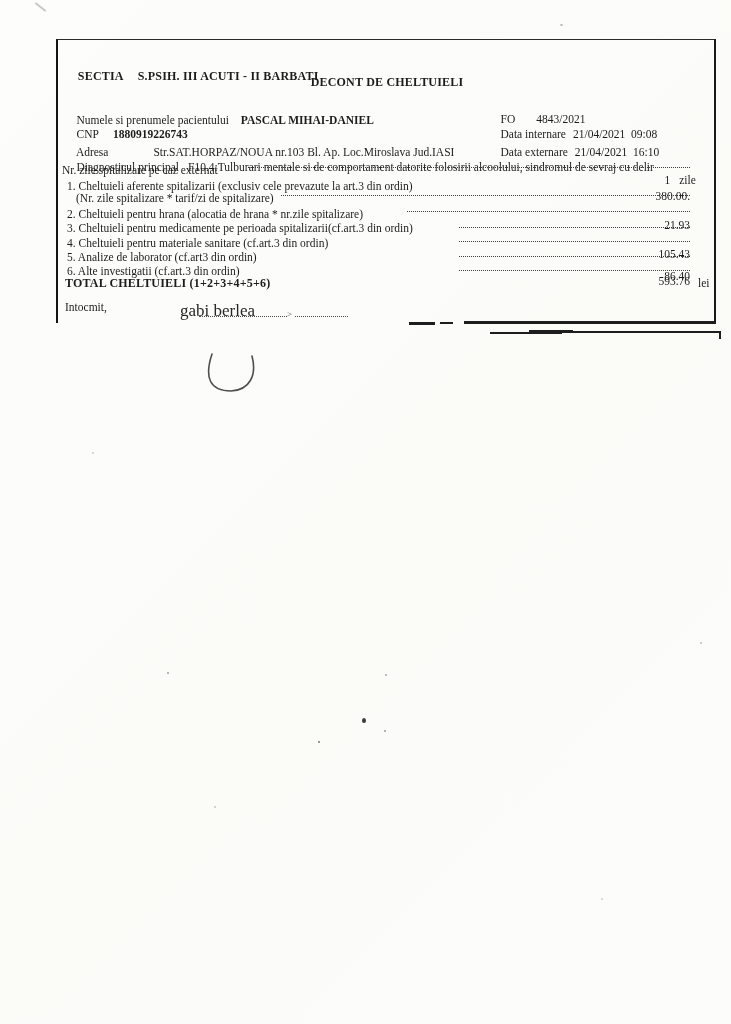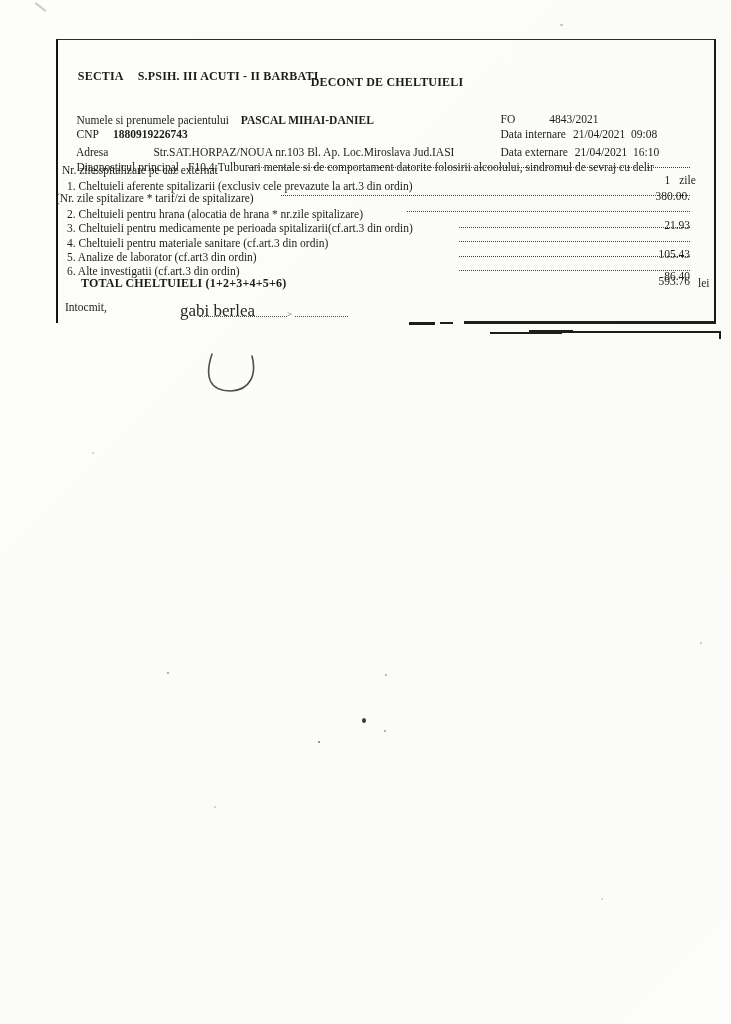--- a/index.html
+++ b/index.html
@@ -59,21 +59,21 @@
     <span>SECTIA</span><span style="display:inline-block; width:14px;"></span><span>S.PSIH. III ACUTI - II BARBATI</span>
   </div>
 
   <div class="abs txt ttl b" style="left:58px; top:76px; width:658px; text-align:center; white-space:normal;">DECONT DE CHELTUIELI</div>
 
   <div class="abs txt" style="left:65px; top:102px;">
     <span>Numele si prenumele pacientului</span><span class="b" style="margin-left:12px;">PASCAL MIHAI-DANIEL</span>
   </div>
 
   <div class="abs txt" style="left:489px; top:101px;">
-    <span>FO</span><span style="margin-left:34px;">4843/2021</span>
+    <span>FO</span><span style="margin-left:21px;">4843/2021</span>
   </div>
 
   <div class="abs txt" style="left:65px; top:116px;">
     <span>CNP</span><span class="b" style="margin-left:14px;">1880919226743</span>
   </div>
 
   <div class="abs txt" style="left:489px; top:116px;">
     <span>Data internare</span><span style="margin-left:7px;">21/04/2021  09:08</span>
   </div>
 
@@ -89,21 +89,21 @@
     <span>Diagnosticul principal</span><span style="margin-left:9px;">F10.4:Tulburari mentale si de comportament datorite folosirii alcoolului, sindromul de sevraj cu delir</span>
   </div>
 
   <div class="abs txt" style="left:62px; top:164px;">Nr. zile spitalizare pe caz externat</div>
   <div class="leader" style="left:248px; top:166px; width:442px;"></div>
   <div class="abs txt" style="left:653px; top:162px;">
     <span>1</span><span style="margin-left:9px;">zile</span>
   </div>
 
   <div class="abs txt" style="left:67px; top:180px;font-family:Liberation Serif, serif;">1. Cheltuieli aferente spitalizarii (exclusiv cele prevazute la art.3 din ordin)</div>
-  <div class="abs txt" style="left:56px; top:192px;">(Nr. zile spitalizare * tarif/zi de spitalizare)</div>
+  <div class="abs txt" style="left:76px; top:192px;">(Nr. zile spitalizare * tarif/zi de spitalizare)</div>
   <div class="leader" style="left:281px; top:194px; width:409px;"></div>
   <div class="val" style="top:190px;">380.00.</div>
 
   <div class="abs txt" style="left:67px; top:208px;">2. Cheltuieli pentru hrana (alocatia de hrana * nr.zile spitalizare)</div>
   <div class="leader" style="left:407px; top:210px; width:283px;"></div>
   <div class="val" style="top:206px;"></div>
 
   <div class="abs txt" style="left:67px; top:222px;">3. Cheltuieli pentru medicamente pe perioada spitalizarii(cf.art.3 din ordin)</div>
   <div class="leader" style="left:459px; top:226px; width:231px;"></div>
   <div class="val" style="top:219px;">21.93</div>
@@ -113,21 +113,21 @@
   <div class="val" style="top:234px;"></div>
 
   <div class="abs txt" style="left:67px; top:251px;">5. Analize de laborator (cf.art3 din ordin)</div>
   <div class="leader" style="left:459px; top:255px; width:231px;"></div>
   <div class="val" style="top:248px;">105.43</div>
 
   <div class="abs txt" style="left:67px; top:265px;">6. Alte investigatii (cf.art.3 din ordin)</div>
   <div class="leader" style="left:459px; top:269px; width:231px;"></div>
   <div class="val" style="top:270px;">86.40</div>
 
-  <div class="abs txt ttl b" style="left:65px; top:277px;margin-left:16px;">TOTAL CHELTUIELI (1+2+3+4+5+6)</div>
+  <div class="abs txt ttl b" style="left:65px; top:277px;">TOTAL CHELTUIELI (1+2+3+4+5+6)</div>
   <div class="val" style="top:275px;">593.76</div>
   <div class="abs txt" style="left:698px; top:277px;">lei</div>
 
   <div class="abs txt" style="left:65px; top:301px;">Intocmit,</div>
   <div class="abs" style="left:180px; top:301px; font-size:17px; color:#262626;">gabi berlea</div>
   <div class="sigline" style="left:199px; top:315px; width:88px;"></div>
   <div class="abs" style="left:287px; top:309px; font-size:9px; color:#4a4a4a;">&gt;</div>
   <div class="sigline" style="left:295px; top:315px; width:53px;"></div>
 
   <div class="artifact-line" style="left:409px; top:322px; width:26px; height:2.5px;"></div>

